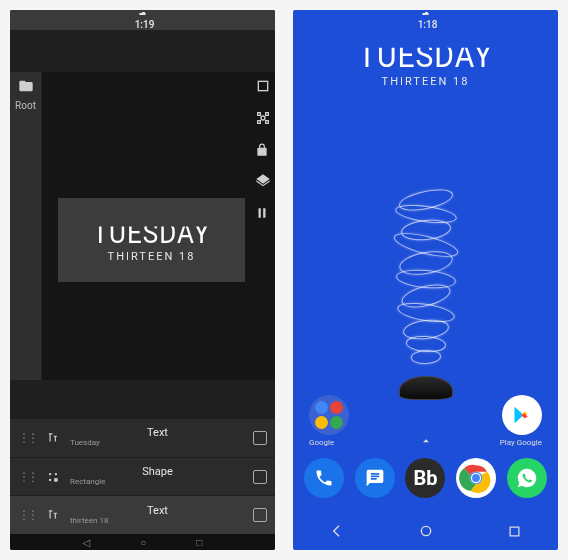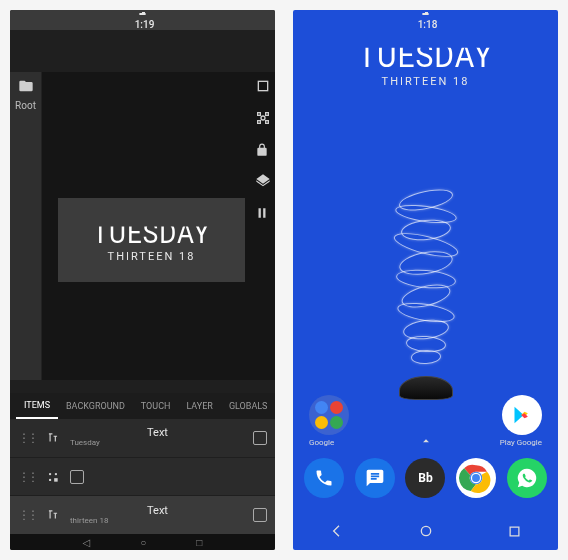--- a/index.html
+++ b/index.html
@@ -170,21 +170,21 @@
     display:flex; justify-content:space-around; align-items:center;
     padding:0 6px;
   }
   .right .shelf {
     position:absolute; bottom:115px; left:0; right:0;
     display:flex; justify-content:space-between; padding:0 16px;
   }
   .app-icon {
     width:40px; height:40px; border-radius:50%;
     display:flex; align-items:center; justify-content:center;
-    font-size:12px;
+    font-size:20px;
   }
   .folder {
     width:40px; height:40px; border-radius:50%;
     background:rgba(180,180,180,0.2);
     display:grid; grid-template-columns:1fr 1fr; grid-template-rows:1fr 1fr;
     gap:2px; padding:6px;
   }
   .folder div{ border-radius:50%; }
   .right .arrow-up{
     position:absolute; bottom:98px; left:50%; transform:translateX(-50%);
@@ -252,28 +252,20 @@
       <span><svg width="14" height="14" viewBox="0 0 24 24" fill="currentColor">
             <path d="M6 4h4v16H6zM14 4h4v16h-4z"></path>
           </svg></span>
     </div>
     <div class="widget-preview">
       <div class="big-day clipped-top">TUESDAY</div>
       <div class="sub-time">THIRTEEN 18</div>
     </div>
   </div>
 
-  <div class="tabs">
-    <div class="tab active">ITEMS</div>
-    <div class="tab">BACKGROUND</div>
-    <div class="tab">TOUCH</div>
-    <div class="tab">LAYER</div>
-    <div class="spacer"></div>
-    <div class="tab">GLOBALS</div>
-  </div>
 
   <div class="item-list">
     <div class="item-row">
       <span class="drag">⋮⋮</span>
       <span class="type-icon">
           <svg width="14" height="14" viewBox="0 0 24 24" fill="currentColor">
             <path d="M5 4h6v2H8v12H6V6H5V4zm8 4h6v2h-2v8h-2v-8h-2V8z"></path>
           </svg>
         </span>
       <span class="item-text">
@@ -285,20 +277,24 @@
     <div class="item-row">
       <span class="drag">⋮⋮</span>
       <span class="type-icon">
           <svg width="14" height="14" viewBox="0 0 24 24" fill="currentColor">
             <circle cx="7" cy="7" r="2"></circle>
             <circle cx="17" cy="7" r="2"></circle>
             <circle cx="7" cy="17" r="2"></circle>
             <rect x="14" y="14" width="6" height="6"></rect>
           </svg>
         </span>
+      <span class="item-text">
+        <span class="t1">Shape</span>
+        <span class="t2">Rectangle</span>
+      </span>
       <span class="checkbox"></span>
     </div>
     <div class="item-row">
       <span class="drag">⋮⋮</span>
       <span class="type-icon">
           <svg width="14" height="14" viewBox="0 0 24 24" fill="currentColor">
             <path d="M5 4h6v2H8v12H6V6H5V4zm8 4h6v2h-2v8h-2v-8h-2V8z"></path>
           </svg>
         </span>
       <span class="item-text">

